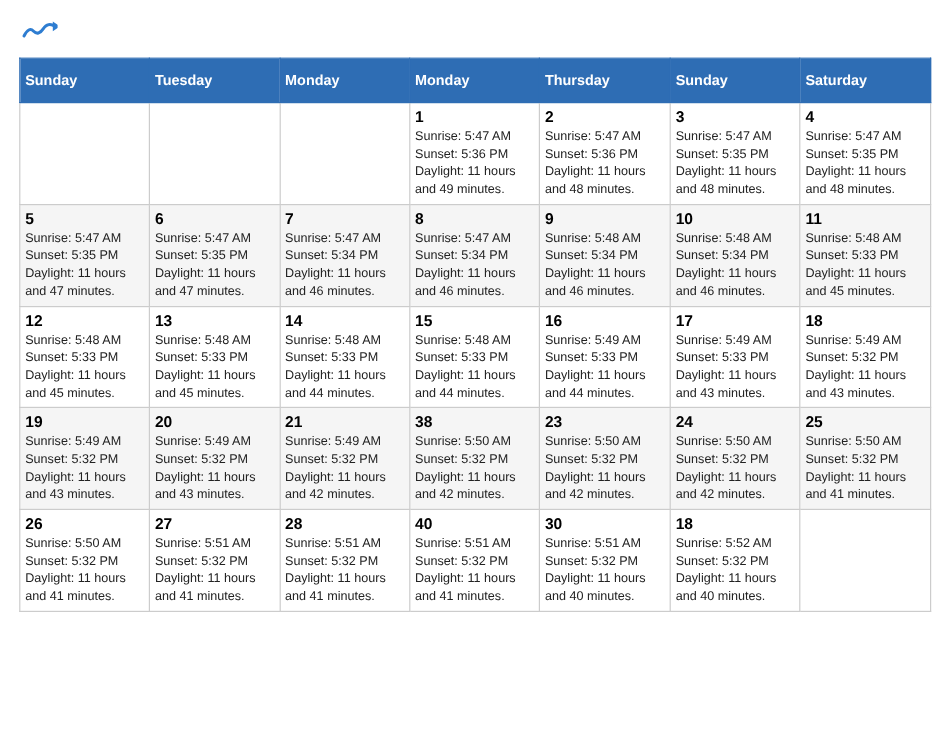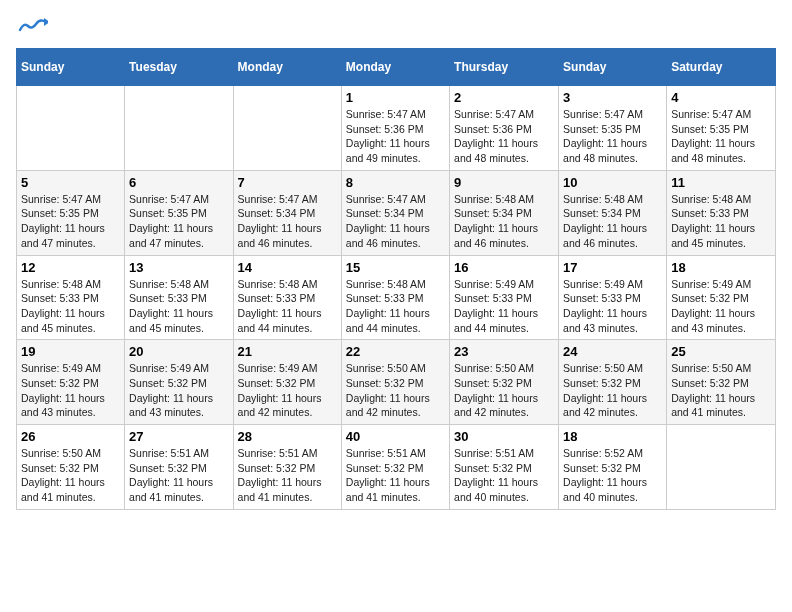--- a/index.html
+++ b/index.html
@@ -247,21 +247,21 @@
           <div class="cell-text">Sunset: 5:32 PM</div>
           <div class="cell-text">Daylight: 11 hours and 43 minutes.</div>
         </td>
         <td>
           <span class="day-num">21</span>
           <div class="cell-text">Sunrise: 5:49 AM</div>
           <div class="cell-text">Sunset: 5:32 PM</div>
           <div class="cell-text">Daylight: 11 hours and 42 minutes.</div>
         </td>
         <td>
-          <span class="day-num">22</span>
+          <span class="day-num">38</span>
           <div class="cell-text">Sunrise: 5:50 AM</div>
           <div class="cell-text">Sunset: 5:32 PM</div>
           <div class="cell-text">Daylight: 11 hours and 42 minutes.</div>
         </td>
         <td>
           <span class="day-num">23</span>
           <div class="cell-text">Sunrise: 5:50 AM</div>
           <div class="cell-text">Sunset: 5:32 PM</div>
           <div class="cell-text">Daylight: 11 hours and 42 minutes.</div>
         </td>

